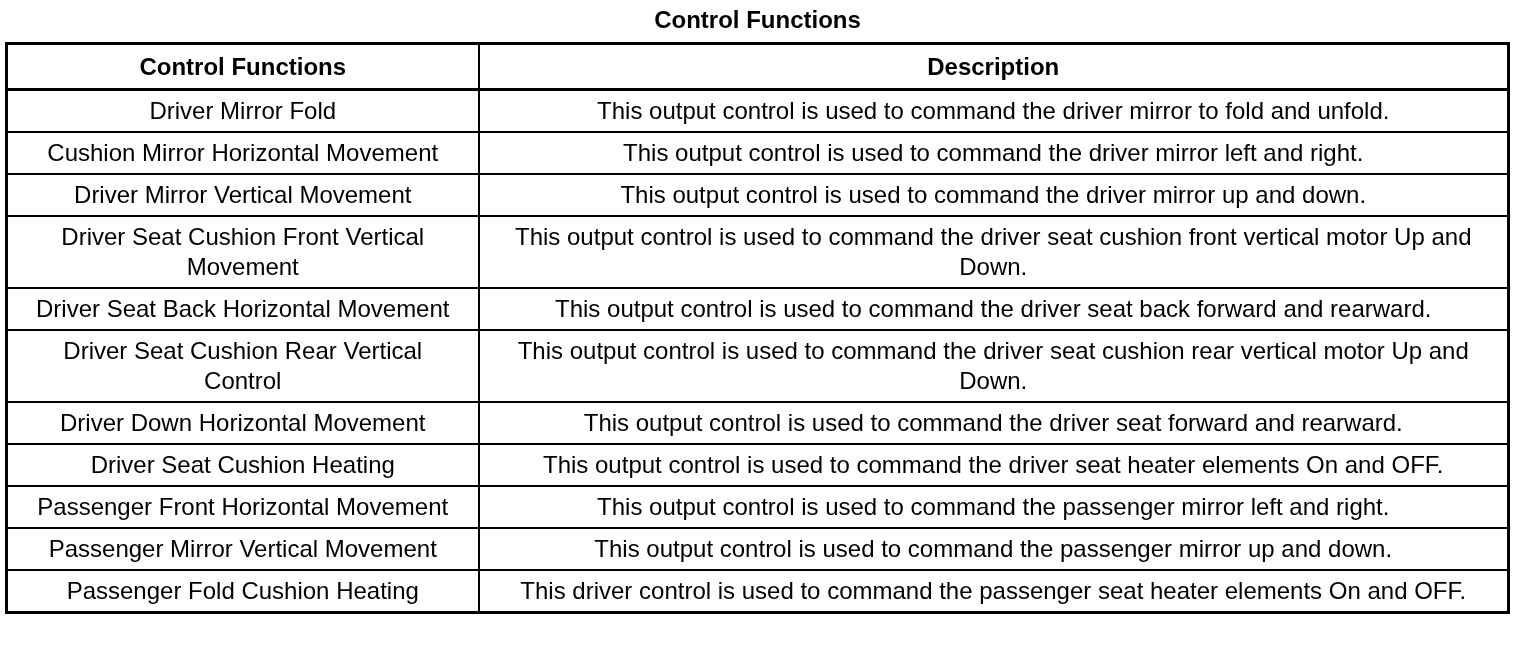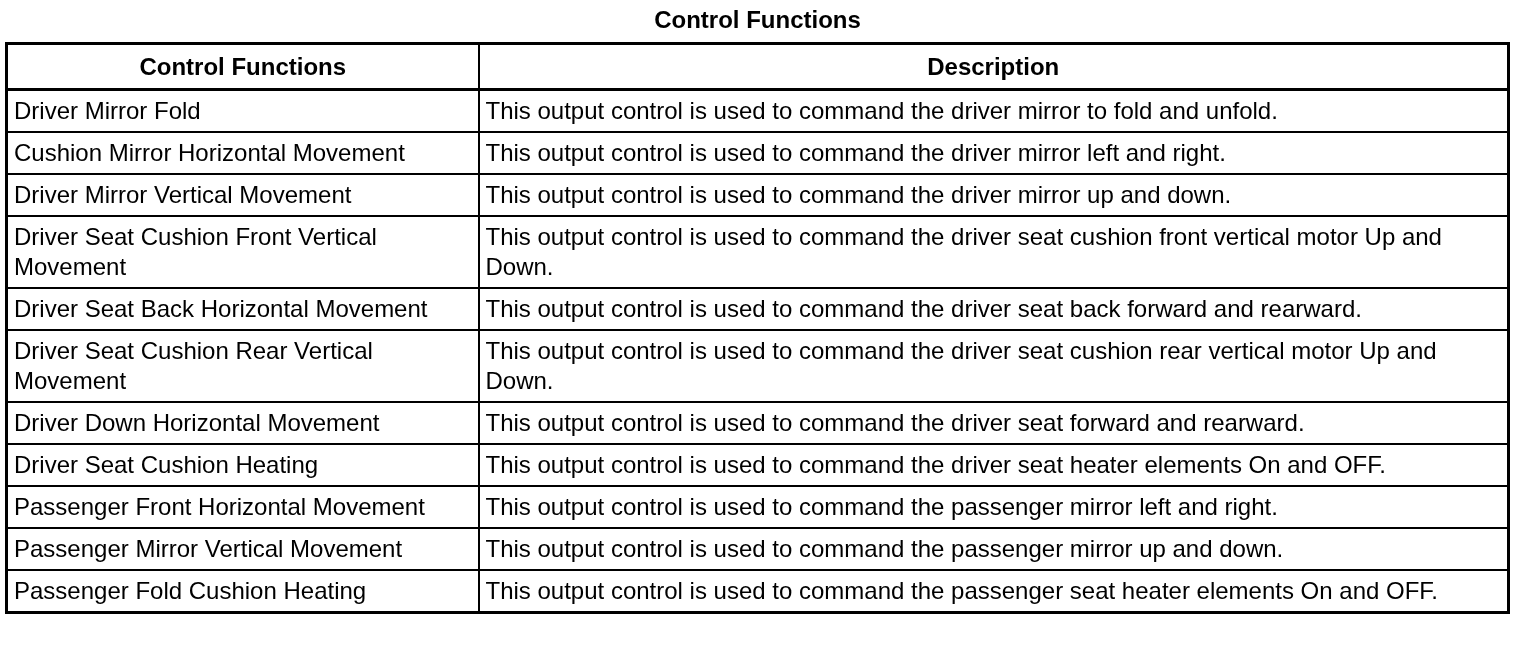--- a/index.html
+++ b/index.html
@@ -27,23 +27,23 @@
     table-layout: fixed;
     width: 1505px;
     margin-left: 5px;
     border: 3px solid #000000;
   }
   col.c1 { width: 472px; }
   th, td {
     border: 2px solid #000000;
     font-size: 24px;
     line-height: 30px;
-    padding: 5px 6px;
+    padding: 5px 18px;
     vertical-align: top;
-    text-align: left;
+    text-align: center;
     overflow: hidden;
     word-wrap: break-word;
   }
   th {
     font-weight: bold;
     text-align: center;
     padding: 7px 6px 6px 6px;
     border-bottom: 3px solid #000000;
   }
 </style>
@@ -84,21 +84,21 @@
     <td>Driver Seat Cushion Front Vertical Movement</td>
     <td>This output control is used to command the driver seat cushion front vertical motor Up and Down.</td>
   </tr>
 
   <tr>
     <td>Driver Seat Back Horizontal Movement</td>
     <td>This output control is used to command the driver seat back forward and rearward.</td>
   </tr>
 
   <tr>
-    <td>Driver Seat Cushion Rear Vertical Movement</td>
+    <td>Driver Seat Cushion Rear Vertical Control</td>
     <td>This output control is used to command the driver seat cushion rear vertical motor Up and Down.</td>
   </tr>
 
   <tr>
     <td>Driver Down Horizontal Movement</td>
     <td>This output control is used to command the driver seat forward and rearward.</td>
   </tr>
 
   <tr>
     <td>Driver Seat Cushion Heating</td>
@@ -111,17 +111,17 @@
     <td>This output control is used to command the passenger mirror left and right.</td>
   </tr>
 
   <tr>
     <td>Passenger Mirror Vertical Movement</td>
     <td>This output control is used to command the passenger mirror up and down.</td>
   </tr>
 
   <tr>
     <td>Passenger Fold Cushion Heating</td>
-    <td>This output control is used to command the passenger seat heater elements On and OFF.</td>
+    <td>This driver control is used to command the passenger seat heater elements On and OFF.</td>
   </tr>
 </tbody>
   </table>
 </div>
 
 </body></html>

